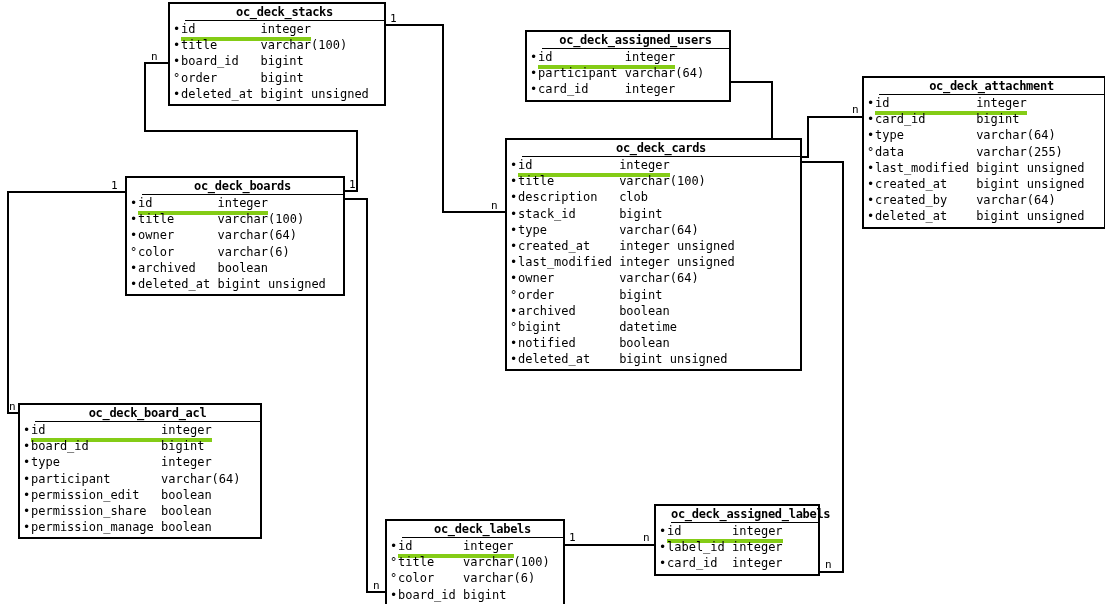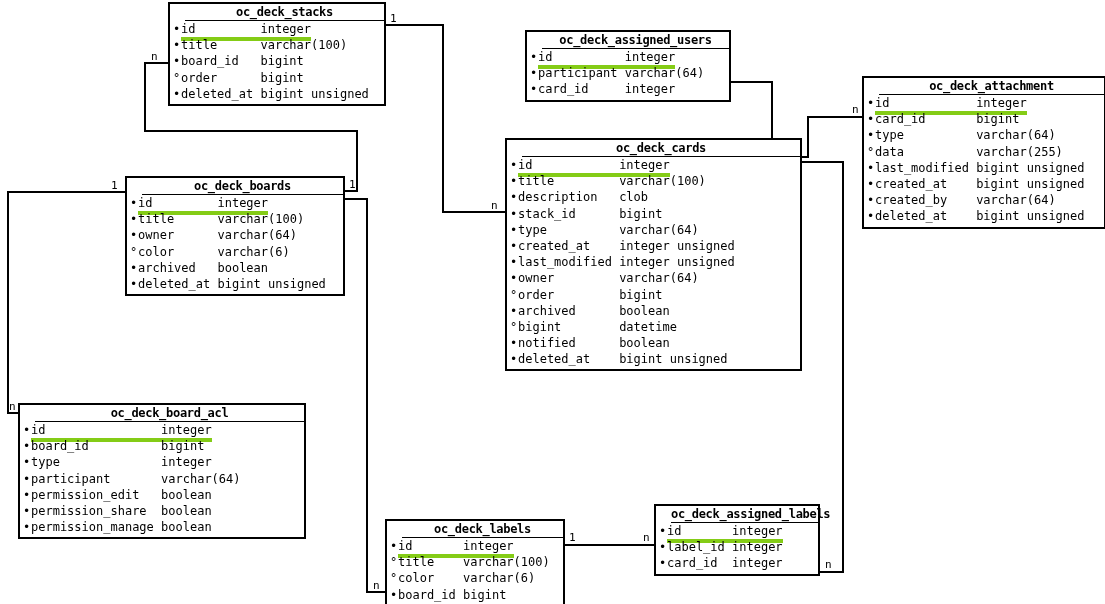--- a/index.html
+++ b/index.html
@@ -87,21 +87,21 @@
       <div class="frow"><span class="marker">•</span><span class="fname">type</span><span class="ftype">varchar(64)</span></div>
       <div class="frow"><span class="marker">•</span><span class="fname">created_at</span><span class="ftype">integer unsigned</span></div>
       <div class="frow"><span class="marker">•</span><span class="fname">last_modified</span><span class="ftype">integer unsigned</span></div>
       <div class="frow"><span class="marker">•</span><span class="fname">owner</span><span class="ftype">varchar(64)</span></div>
       <div class="frow"><span class="marker">°</span><span class="fname">order</span><span class="ftype">bigint</span></div>
       <div class="frow"><span class="marker">•</span><span class="fname">archived</span><span class="ftype">boolean</span></div>
       <div class="frow"><span class="marker">°</span><span class="fname">bigint</span><span class="ftype">datetime</span></div>
       <div class="frow"><span class="marker">•</span><span class="fname">notified</span><span class="ftype">boolean</span></div>
       <div class="frow"><span class="marker">•</span><span class="fname">deleted_at</span><span class="ftype">bigint unsigned</span></div>
     </div>
-    <div class="entity" style="left: 18px; top: 403px; width: 288px; --ncol: 18ch;">
+    <div class="entity" style="left: 18px; top: 403px; width: 244px; --ncol: 18ch;">
       <div class="etitle">oc_deck_board_acl</div>
       <div class="frow pk"><span class="marker">•</span><span class="fname">id</span><span class="ftype">integer</span></div>
       <div class="frow"><span class="marker">•</span><span class="fname">board_id</span><span class="ftype">bigint</span></div>
       <div class="frow"><span class="marker">•</span><span class="fname">type</span><span class="ftype">integer</span></div>
       <div class="frow"><span class="marker">•</span><span class="fname">participant</span><span class="ftype">varchar(64)</span></div>
       <div class="frow"><span class="marker">•</span><span class="fname">permission_edit</span><span class="ftype">boolean</span></div>
       <div class="frow"><span class="marker">•</span><span class="fname">permission_share</span><span class="ftype">boolean</span></div>
       <div class="frow"><span class="marker">•</span><span class="fname">permission_manage</span><span class="ftype">boolean</span></div>
     </div>
     <div class="entity" style="left: 385px; top: 519px; width: 180px; --ncol: 9ch;">

